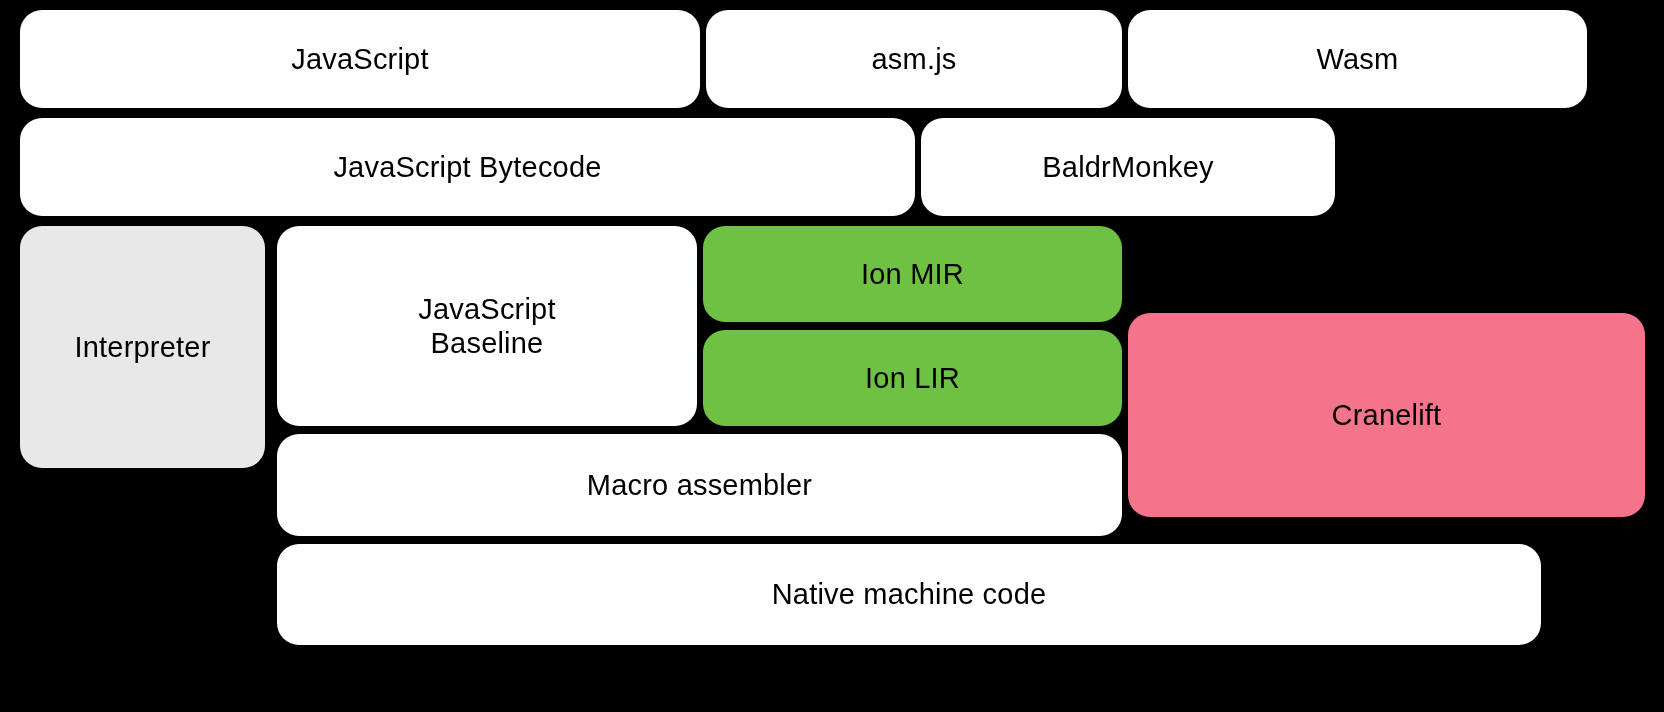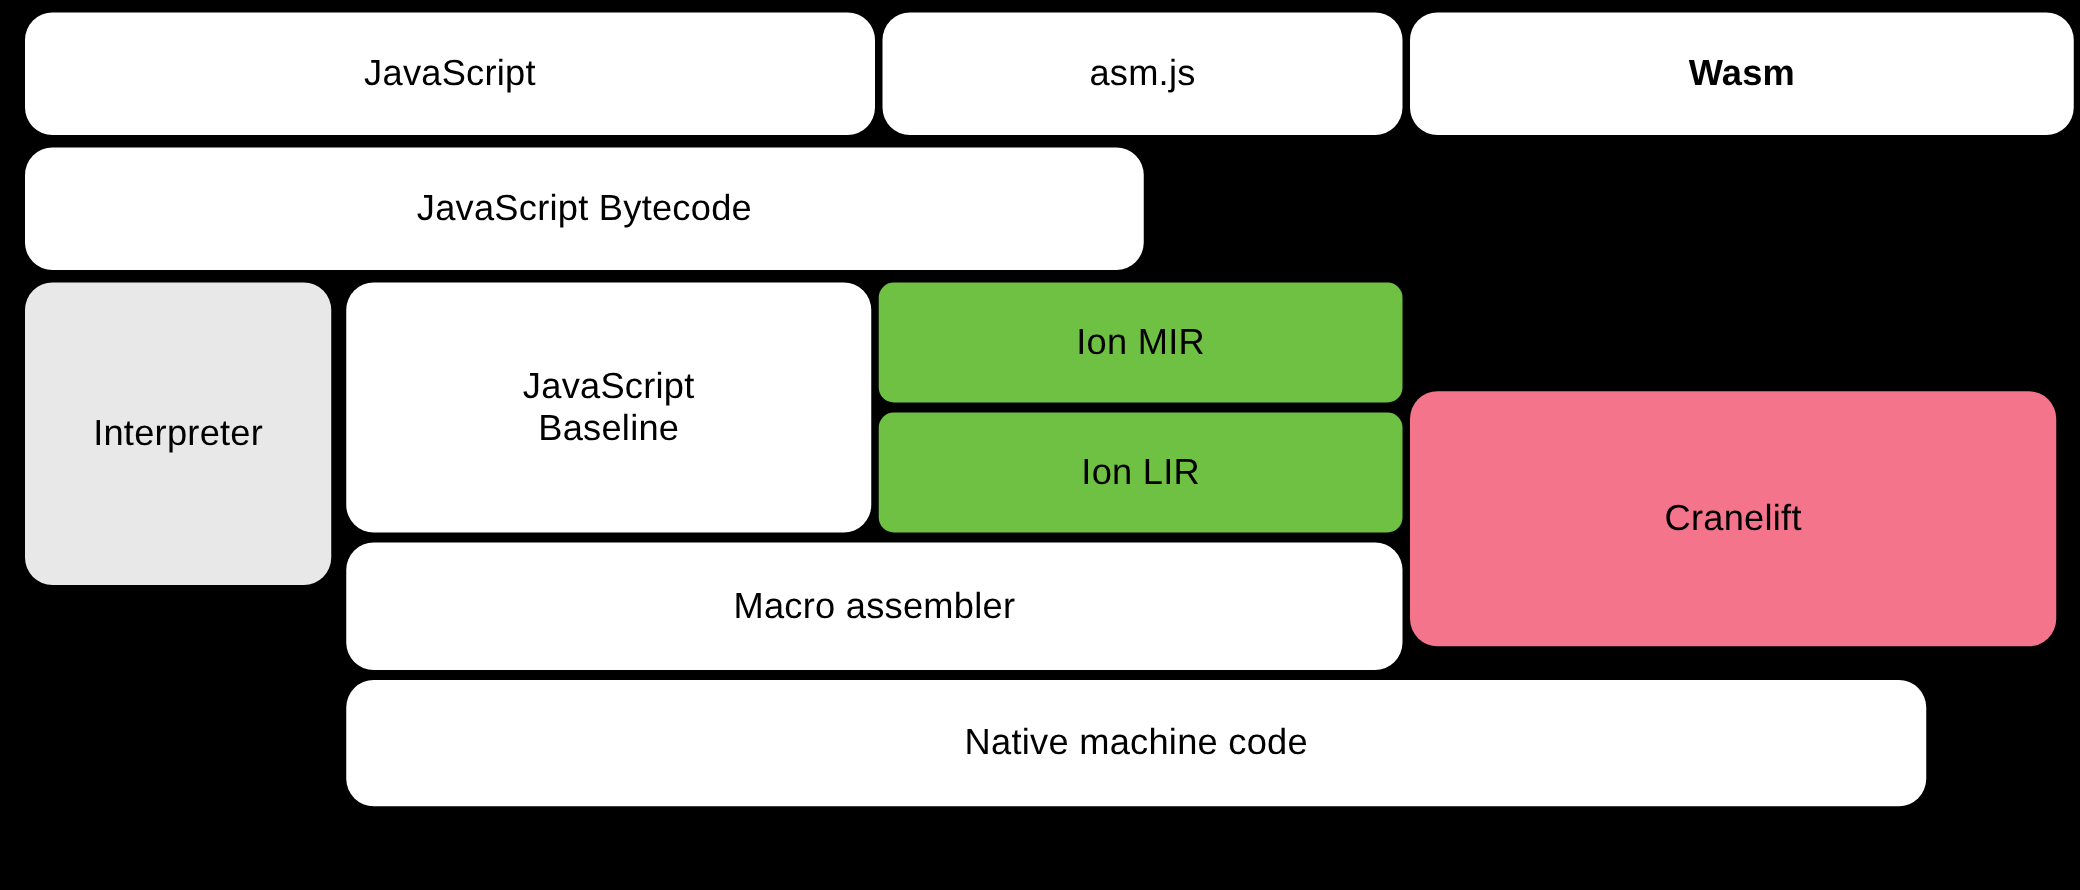--- a/index.html
+++ b/index.html
@@ -27,31 +27,32 @@
     border-radius: 22px;
     color: #000000;
     font-size: 29px;
     line-height: 1.18;
     letter-spacing: 0.2px;
     white-space: pre-line;
     user-select: none;
   }
   .fill-white   { background: #ffffff; }
   .fill-gray    { background: #e8e8e8; }
-  .fill-green   { background: #6fc144; border-radius: 12px; }
+  .fill-green   { background: #6fc144; }
   .fill-pink    { background: #f4748c; }
 </style>
 </head>
 <body>
 
 <div id="diagram-canvas" style="background: rgb(0, 0, 0);">
     <div class="node fill-white" style="left: 20px; top: 10px; width: 680px; height: 98px;">JavaScript</div>
     <div class="node fill-white" style="left: 706px; top: 10px; width: 416px; height: 98px;">asm.js</div>
-    <div class="node fill-white" style="left: 1128px; top: 10px; width: 531px; height: 98px; font-weight: bold;">Wasm</div>
+    <div class="node fill-white" style="left: 1128px; top: 10px; width: 459px; height: 98px;">Wasm</div>
     <div class="node fill-white" style="left: 20px; top: 118px; width: 895px; height: 98px;">JavaScript Bytecode</div>
+    <div class="node fill-white" style="left: 921px; top: 118px; width: 414px; height: 98px;">BaldrMonkey</div>
     <div class="node fill-gray" style="left: 20px; top: 226px; width: 245px; height: 242px;">Interpreter</div>
     <div class="node fill-white" style="left: 277px; top: 226px; width: 420px; height: 200px;">JavaScript
 Baseline</div>
     <div class="node fill-green" style="left: 703px; top: 226px; width: 419px; height: 96px;">Ion MIR</div>
     <div class="node fill-green" style="left: 703px; top: 330px; width: 419px; height: 96px;">Ion LIR</div>
     <div class="node fill-pink" style="left: 1128px; top: 313px; width: 517px; height: 204px;">Cranelift</div>
     <div class="node fill-white" style="left: 277px; top: 434px; width: 845px; height: 102px;">Macro assembler</div>
     <div class="node fill-white" style="left: 277px; top: 544px; width: 1264px; height: 101px;">Native machine code</div>
   </div>
 

